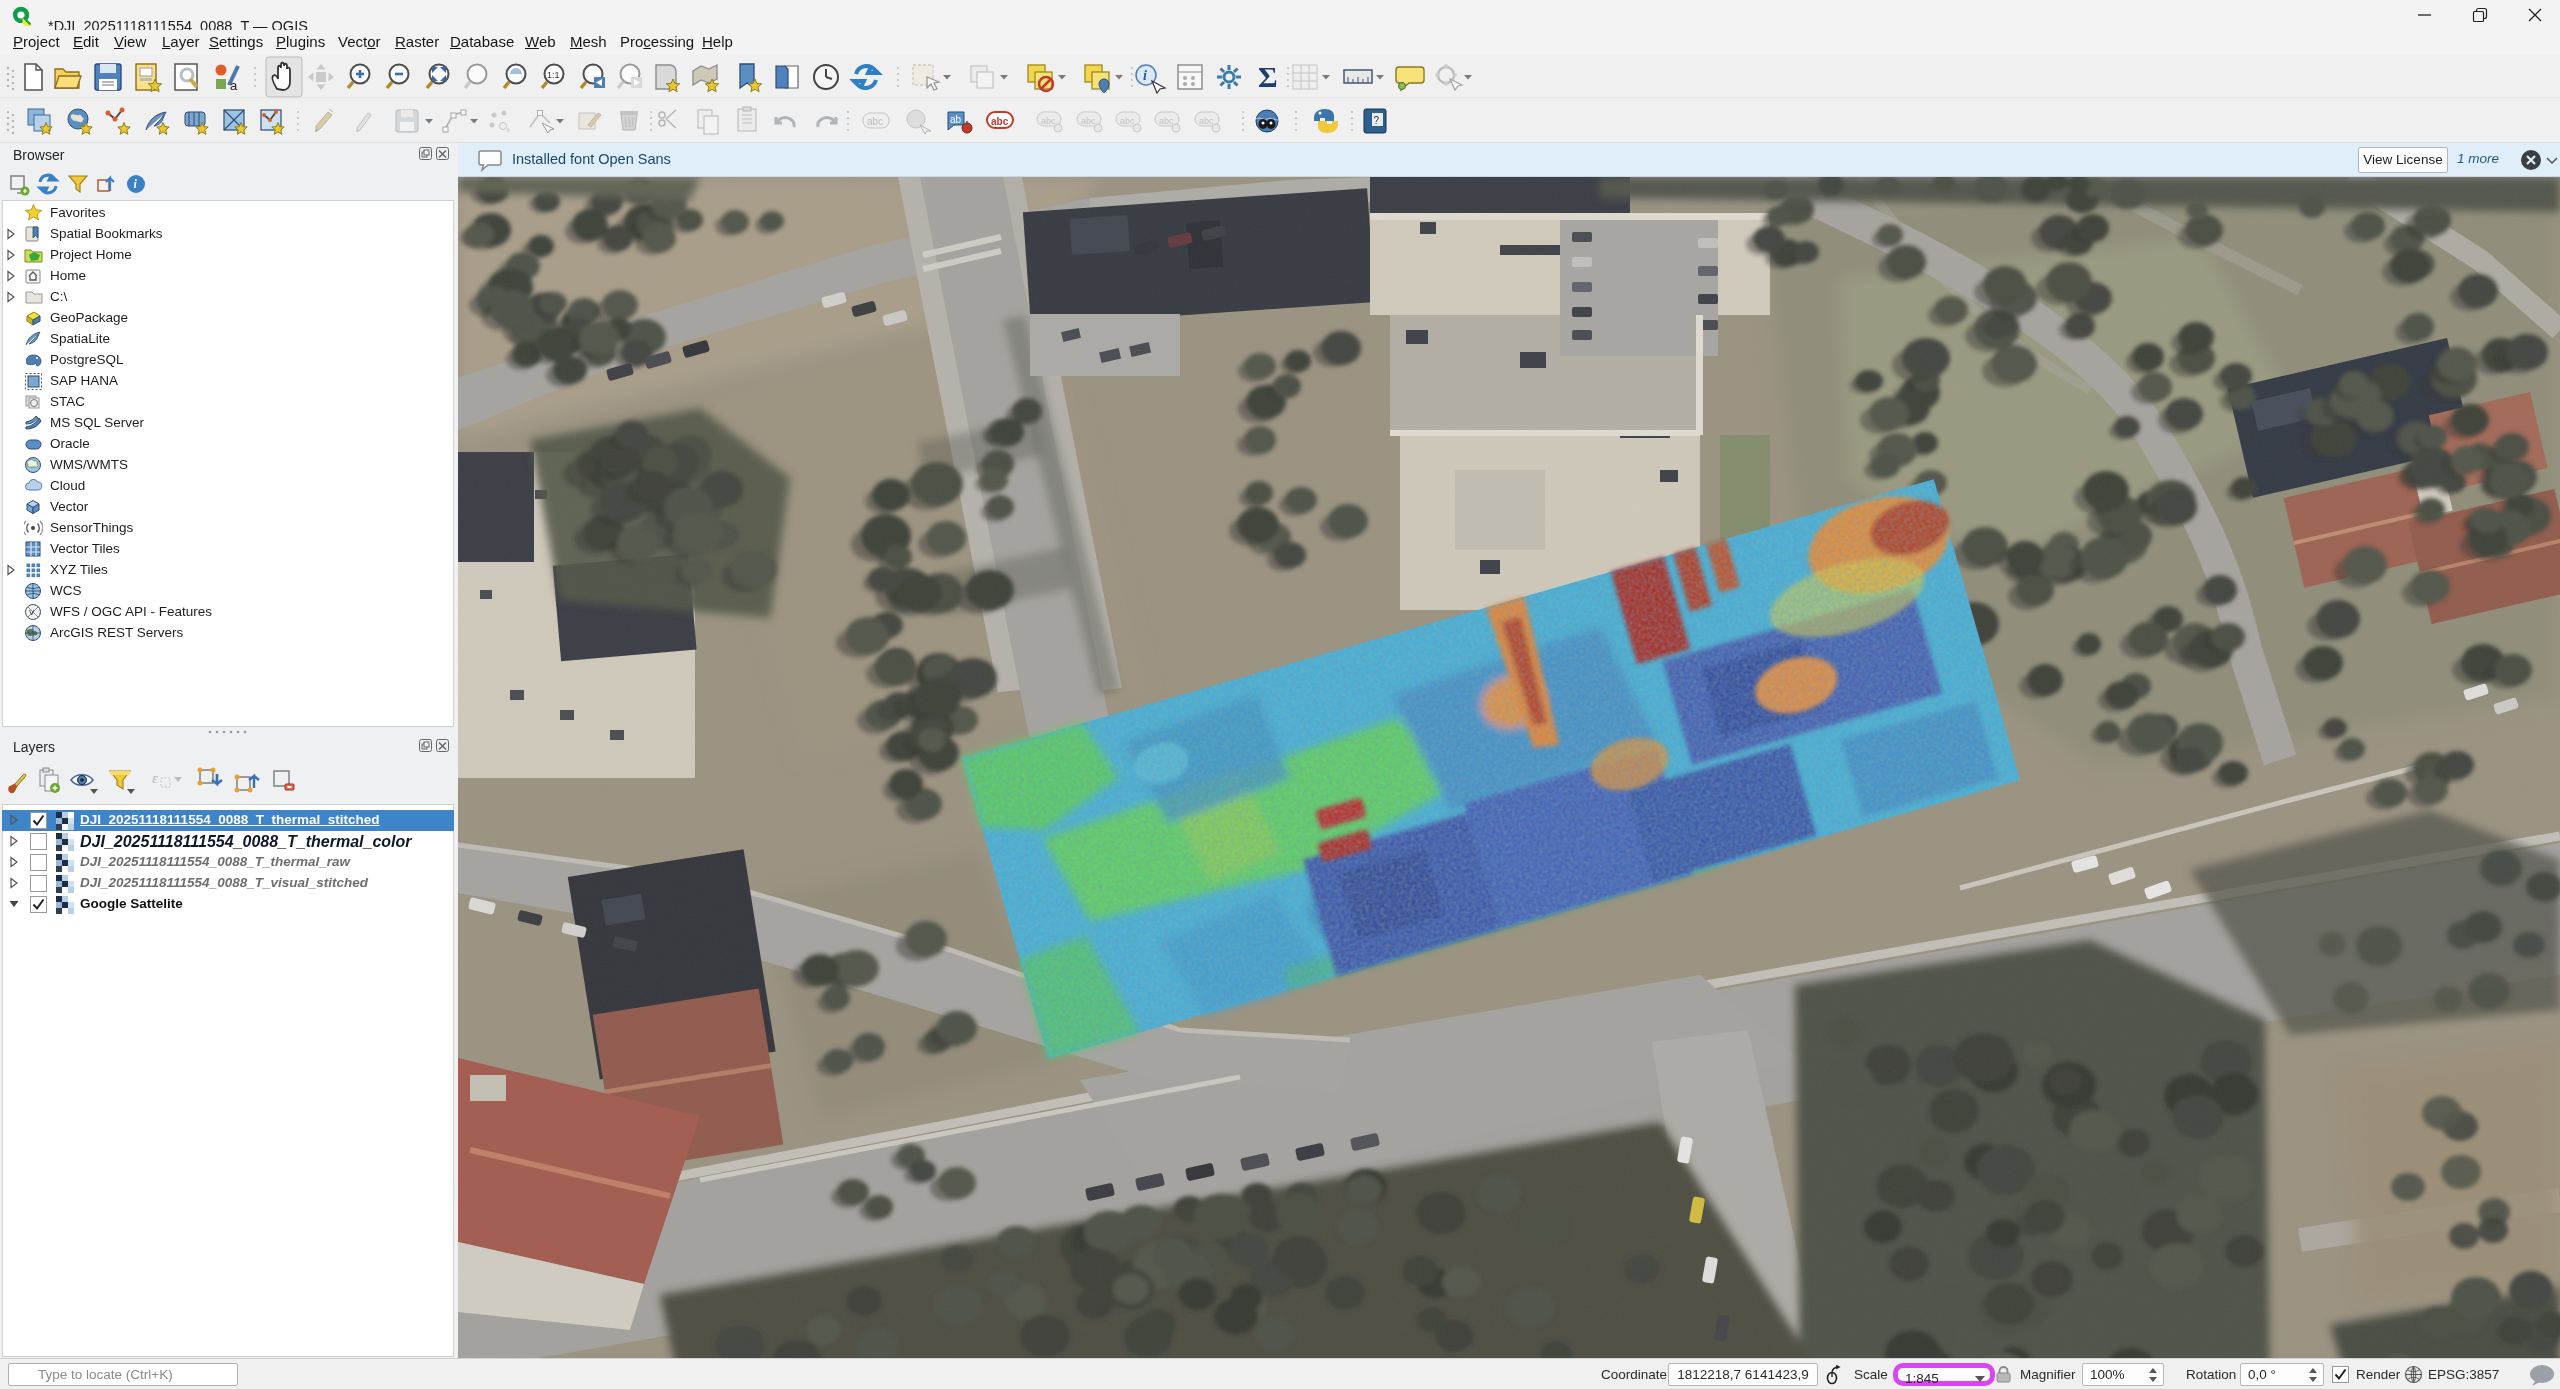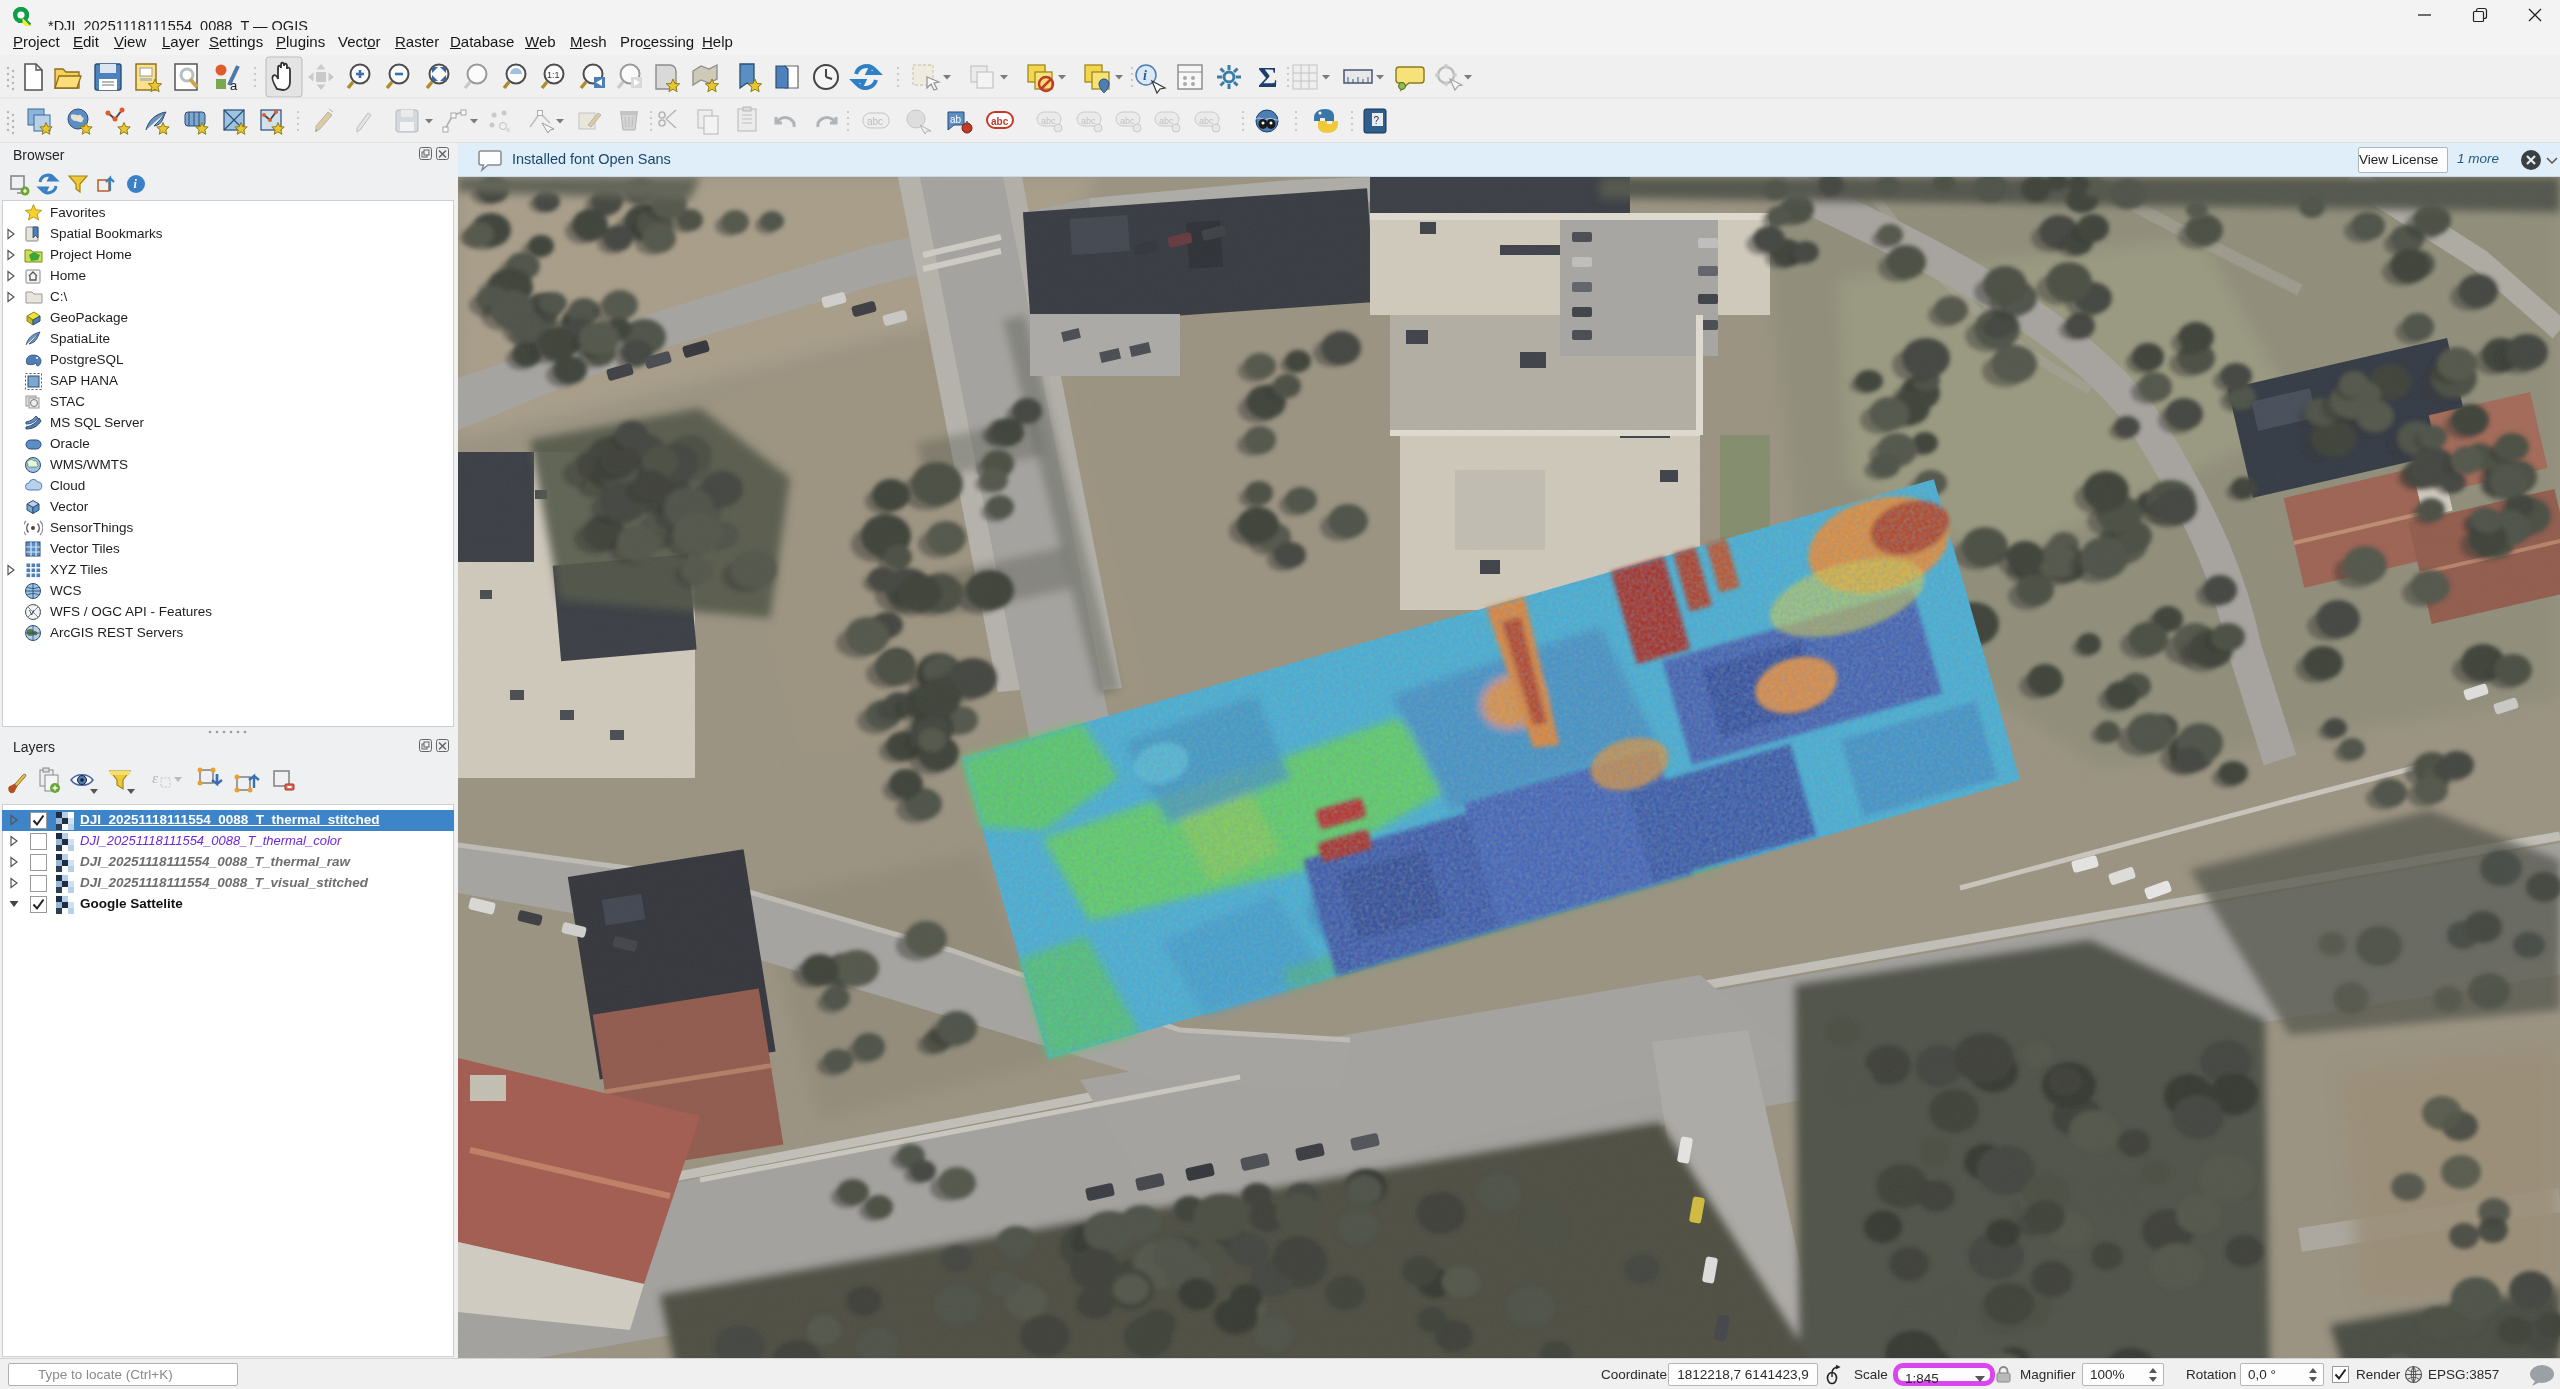--- a/index.html
+++ b/index.html
@@ -1712,21 +1712,21 @@
     <rect x="0" y="0" width="6" height="6" fill="#1d2d44"></rect>
     <rect x="6" y="0" width="6" height="6" fill="#b8cfe8"></rect>
     <rect x="12" y="0" width="6" height="6" fill="#fff"></rect>
     <rect x="0" y="6" width="6" height="6" fill="#9ab8d8"></rect>
     <rect x="6" y="6" width="6" height="6" fill="#1d2d44"></rect>
     <rect x="12" y="6" width="6" height="6" fill="#cfe0f0"></rect>
     <rect x="0" y="12" width="6" height="6" fill="#2d3d54"></rect>
     <rect x="6" y="12" width="6" height="6" fill="#fff"></rect>
     <rect x="12" y="12" width="6" height="6" fill="#b8cfe8"></rect>
   </svg>
-<div class="titem" style="left:80px;top:833px;color:#6d28d9;font-style:italic;font-weight:normal;font-size:13px">DJI_20251118111554_0088_T_thermal_color</div>
+<div class="titem" style="left:80px;top:833px;color:#0f172a;font-style:italic;font-weight:bold;font-size:16px">DJI_20251118111554_0088_T_thermal_color</div>
 <svg class="abs" style="left:8px;top:856px" width="12" height="12">
     <path d="M3,1.5 L9,6 L3,10.5 z" fill="none" stroke="#555" stroke-width="1.2"></path>
   </svg>
 <svg class="abs" style="left:30px;top:854px" width="17" height="17" viewBox="0 0 17 17">
     <rect x="0.5" y="0.5" width="16" height="16" fill="#fff" stroke="#999"></rect>
   </svg>
 <svg class="abs" style="left:56px;top:854px" width="18" height="18" viewBox="0 0 18 18">
     <rect width="18" height="18" fill="#fff"></rect>
     <rect x="0" y="0" width="6" height="6" fill="#1d2d44"></rect>
     <rect x="6" y="0" width="6" height="6" fill="#b8cfe8"></rect>
@@ -1776,21 +1776,21 @@
     <rect x="0" y="12" width="6" height="6" fill="#2d3d54"></rect>
     <rect x="6" y="12" width="6" height="6" fill="#fff"></rect>
     <rect x="12" y="12" width="6" height="6" fill="#b8cfe8"></rect>
   </svg>
 <div class="titem" style="left:80px;top:896px;color:#111;font-weight:bold;font-size:13.5px">Google Sattelite</div>
 <div id="notif" class="abs"></div>
 <svg class="abs" style="left:478px;top:148px" width="26" height="26" viewBox="0 0 26 26">
     <path d="M3,3 h18 a2,2 0 0 1 2,2 v10 a2,2 0 0 1 -2,2 h-11 l-6,5 1.5,-5 h-2.5 a2,2 0 0 1 -2,-2 v-10 a2,2 0 0 1 2,-2 z" fill="#fdfdfd" stroke="#8a8a8a" stroke-width="1.5"></path>
   </svg>
 <div class="abs" style="left:512px;top:151px;font-size:14.5px;color:#19486b">Installed font Open Sans</div>
-<div class="abs" style="left:2358px;top:147px;width:90px;height:26px;background:#fdfdfd;border:1px solid #aeb6ba;border-radius:2px;font-size:13.5px;color:#222;text-align:left;line-height:24px;white-space:nowrap">View License</div>
+<div class="abs" style="left:2358px;top:147px;width:90px;height:26px;background:#fdfdfd;border:1px solid #aeb6ba;border-radius:2px;font-size:13.5px;color:#222;text-align:center;line-height:24px;white-space:nowrap">View License</div>
 <div class="abs" style="left:2457px;top:151px;font-size:13.5px;font-style:italic;color:#235a85">1 more</div>
 <svg class="abs" style="left:2519px;top:148px" width="24" height="24" viewBox="0 0 24 24">
     <circle cx="12" cy="12" r="10" fill="#3a3f44"></circle>
     <path d="M8,8 L16,16 M16,8 L8,16" stroke="#e0eef9" stroke-width="2.2"></path>
   </svg>
 <svg class="abs" style="left:2546px;top:157px" width="12" height="8">
     <path d="M1,1 L6,6 L11,1" fill="none" stroke="#555" stroke-width="1.5"></path>
   </svg>
 <div id="statusbar" class="abs">
     <svg class="abs" style="left:14px;top:7px" width="18" height="18" viewBox="0 0 18 18">

